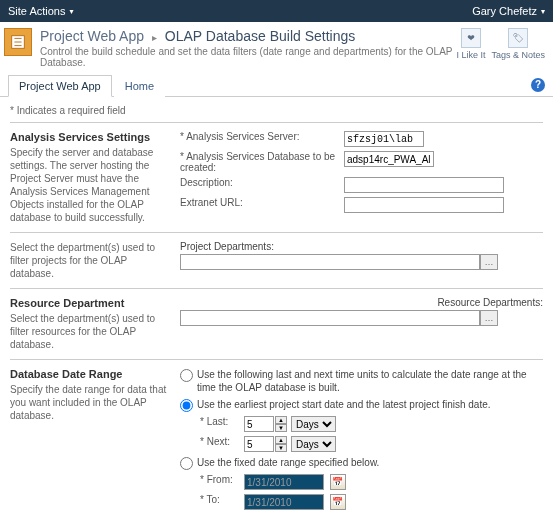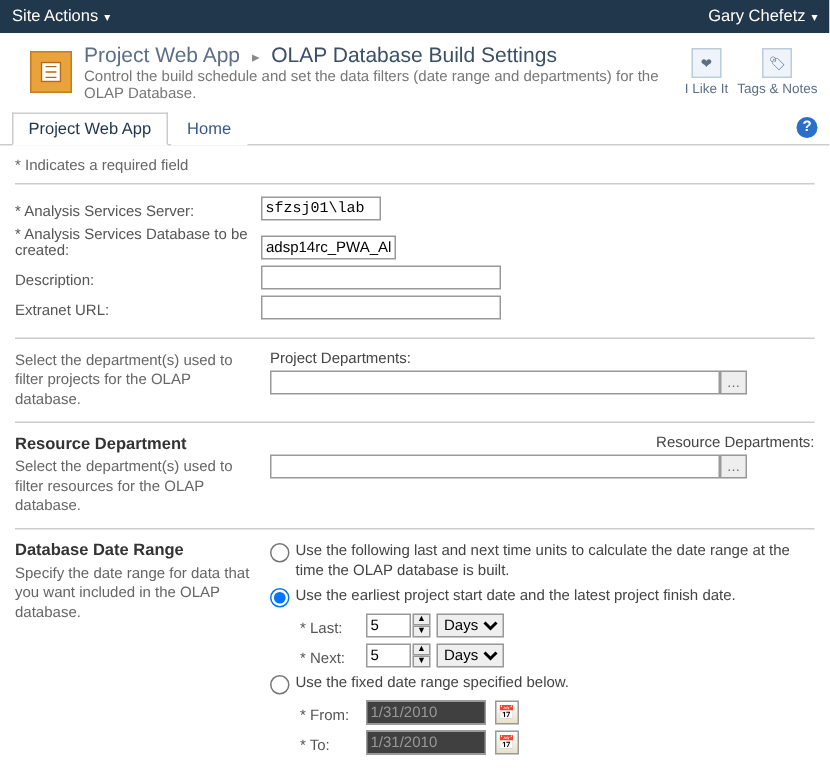--- a/index.html
+++ b/index.html
@@ -1,20 +1,20 @@
 <!DOCTYPE html>
 <html><head>
 <meta charset="utf-8">
 <style>
   * { box-sizing: border-box; margin: 0; padding: 0; }
   body { font-family: Tahoma, Verdana, Arial, sans-serif; font-size: 11px; color: #333; background: #fff; width: 553px; }
   .topbar { background: #21374c; color: #fff; height: 22px; display: flex; align-items: center; justify-content: space-between; padding: 0 8px; font-size: 11px; }
   .topbar .left, .topbar .right { display: flex; align-items: center; gap: 4px; }
   .dropdown-arrow { font-size: 8px; }
-  .header-row { display: flex; align-items: center; padding: 6px 8px 4px 20px; }
+  .header-row { display: flex; align-items: flex-start; padding: 6px 8px 4px 4px; }
   .header-icon { width: 28px; height: 28px; background: #e8a33d; border: 1px solid #c77b1f; margin-right: 8px; display: flex; align-items: center; justify-content: center; flex-shrink: 0; }
   .header-icon svg { width: 18px; height: 18px; }
   .header-text { flex: 1; }
   .breadcrumb { font-size: 14px; color: #5d6f87; }
   .breadcrumb .current { color: #3b4f66; }
   .breadcrumb .sep { color: #888; margin: 0 4px; font-size: 10px; }
   .subtitle { font-size: 10px; color: #777; margin-top: 2px; }
   .header-actions { display: flex; gap: 6px; align-items: flex-start; flex-shrink: 0; }
   .action-btn { text-align: center; font-size: 9px; color: #5d6f87; cursor: pointer; }
   .action-btn .ico { width: 20px; height: 20px; border: 1px solid #bcd; background: #eef4fa; margin: 0 auto 2px; display:flex; align-items:center; justify-content:center; }
@@ -23,37 +23,37 @@
   .tab.active { border-color: #ccc; border-bottom: 1px solid #fff; color: #21374c; }
   .help-icon { position: absolute; right: 8px; top: 4px; width: 14px; height: 14px; border-radius: 50%; background: #2a6fc9; color: #fff; font-size: 10px; text-align: center; line-height: 14px; font-weight: bold; }
   .content { padding: 8px 10px; }
   .required-note { font-size: 10px; color: #666; margin-bottom: 6px; }
   .section { display: flex; border-top: 1px solid #ccc; padding: 8px 0; }
   .section:first-of-type { border-top: 1px solid #ccc; }
   .section-left { width: 170px; padding-right: 10px; flex-shrink: 0; }
   .section-title { font-weight: bold; font-size: 11px; color: #333; margin-bottom: 3px; }
   .section-desc { font-size: 10px; color: #666; line-height: 1.3; }
   .section-right { flex: 1; font-size: 10px; color: #444; }
-  .form-row { display: flex; align-items: flex-end; margin-bottom: 4px; gap: 4px; }
+  .form-row { display: flex; align-items: flex-start; margin-bottom: 4px; gap: 4px; }
   .form-row .lbl { width: 160px; text-align: left; font-size: 10px; color: #555; flex-shrink: 0; }
   .form-row .lbl.req::before { content: "* "; }
   .form-row input[type=text] { border: 1px solid #999; font-size: 10px; padding: 1px 2px; height: 16px; }
   .wide-input { width: 300px; }
   .picker-btn { width: 18px; height: 16px; border: 1px solid #999; background: #eee; display: inline-flex; align-items: center; justify-content: center; font-size: 9px; color: #666; cursor: pointer; }
   .radio-row, .check-row { display: flex; align-items: flex-start; gap: 4px; margin-bottom: 4px; }
   .radio-row input, .check-row input { margin-top: 1px; flex-shrink: 0; }
   .radio-row label, .check-row label { font-size: 10px; color: #444; line-height: 1.3; }
   .sub-indent { margin-left: 20px; }
   .spinner { display: inline-flex; align-items: center; }
   .spinner input[type=text] { width: 30px; text-align: left; }
   .spinner .spin-btns { display: flex; flex-direction: column; margin-left: 1px; }
   .spinner .spin-btns button { width: 12px; height: 8px; font-size: 6px; line-height: 4px; border: 1px solid #999; background: #eee; padding: 0; cursor: pointer; }
   select { border: 1px solid #999; font-size: 10px; height: 16px; }
   .date-input { width: 80px; }
-  .date-input.disabled { background: #404040; color: #999; }
+  .date-input.disabled { background: #0c4a6e; color: #999; }
   .date-picker-ico { width: 16px; height: 16px; border: 1px solid #999; background: #f8f4e8 linear-gradient(#fff,#e8e0c8); display: inline-flex; align-items: center; justify-content: center; font-size: 9px; cursor: pointer; margin-left: 2px; }
 </style>
 </head>
 <body>
 
 <div class="topbar">
   <div class="left">
     <span>Site Actions</span>
     <span class="dropdown-arrow">▾</span>
   </div>
@@ -93,20 +93,24 @@
 <div class="tabstrip">
   <div class="tab active">Project Web App</div>
   <div class="tab">Home</div>
   <div class="help-icon">?</div>
 </div>
 
 <div class="content">
   <div class="required-note">* Indicates a required field</div>
 
   <div class="section">
+    <div class="section-left">
+      <div class="section-title">Analysis Services Settings</div>
+      <div class="section-desc">Specify the server and database settings. The server hosting the Project Server must have the Analysis Services Management Objects installed for the OLAP database to build successfully.</div>
+    </div>
     <div class="section-right">
       <div class="form-row">
         <span class="lbl req">Analysis Services Server:</span>
         <input type="text" style="width: 80px; font-family: Liberation Mono, monospace;" value="sfzsj01\lab">
       </div>
       <div class="form-row">
         <span class="lbl req">Analysis Services Database to be created:</span>
         <input type="text" style="width: 90px;" value="adsp14rc_PWA_All">
       </div>
       <div class="form-row">

